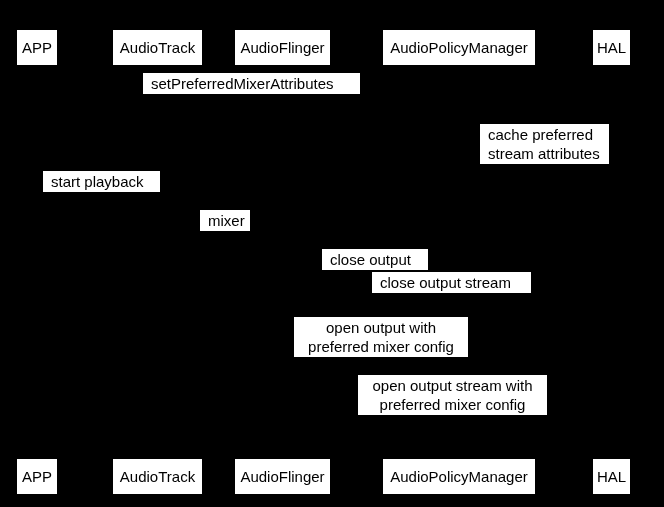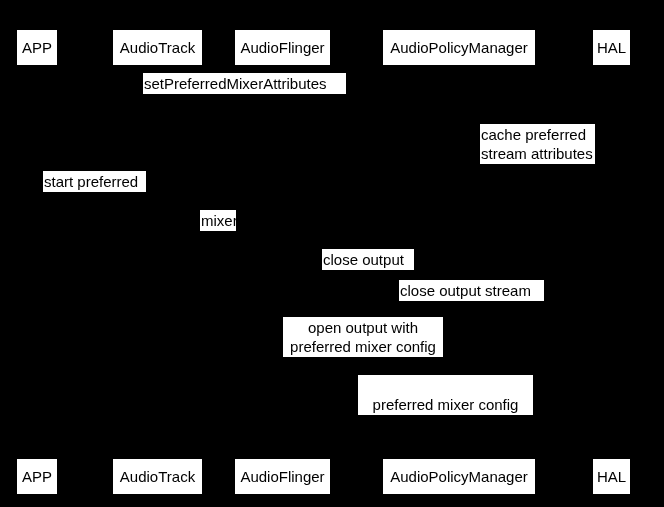--- a/index.html
+++ b/index.html
@@ -59,21 +59,21 @@
     border-left: none;
     background: transparent;
   }
   
   .msg-label {
     position: absolute;
     background: #ffffff;
     color: #000000;
     font-size: 15px;
     line-height: 19px;
-    padding: 1px 1px;
+    padding: 1px 8px;
     white-space: pre;
     box-sizing: content-box;
   }
   .msg-label.center { text-align: center; }
   .msg-label.left   { text-align: left; }
 </style>
 </head>
 <body>
 
 <div id="diagram">
@@ -99,35 +99,35 @@
   <div class="arrow-line" style="left:35px; top:96px; width:415px;"></div>
   <div class="arrow-head right" style="left:450px; top:92px;"></div>
   <div class="msg-label left" style="left:143px; top:73px; width:201px;">setPreferredMixerAttributes</div>
 
   <div class="self-loop" style="left:457px; top:116px; width:18px; height:42px;"></div>
   <div class="arrow-head left" style="left:457px; top:154px;"></div>
   <div class="msg-label left" style="left:480px; top:124px; width:113px;"><span>cache preferred</span><br><span>stream attributes</span></div>
 
   <div class="arrow-line" style="left:35px; top:194px; width:113px;"></div>
   <div class="arrow-head right" style="left:148px; top:190px;"></div>
-  <div class="msg-label left" style="left:43px; top:171px; width:101px;">start preferred</div>
+  <div class="msg-label left" style="left:43px; top:171px; width:101px;">start playback</div>
 
   <div class="arrow-line" style="left:155px; top:233px; width:118px;"></div>
   <div class="arrow-head right" style="left:273px; top:229px;"></div>
   <div class="msg-label left" style="left:200px; top:210px; width:34px;">mixer</div>
 
   <div class="arrow-line" style="left:280px; top:272px; width:170px;"></div>
   <div class="arrow-head right" style="left:450px; top:268px;"></div>
   <div class="msg-label left" style="left:322px; top:249px; width:90px;">close output</div>
 
   <div class="arrow-line" style="left:457px; top:311px; width:145px;"></div>
   <div class="arrow-head right" style="left:602px; top:307px;"></div>
-  <div class="msg-label left" style="left:372px; top:280px; width:143px;margin-left:27px;">close output stream</div>
+  <div class="msg-label left" style="left:372px; top:272px; width:143px;">close output stream</div>
 
   <div class="arrow-line" style="left:280px; top:360px; width:170px;"></div>
   <div class="arrow-head right" style="left:450px; top:356px;"></div>
-  <div class="msg-label center" style="left:283px; top:317px; width:158px;"><span>open output with</span><br><span>preferred mixer config</span></div>
+  <div class="msg-label center" style="left:294px; top:317px; width:158px;"><span>open output with</span><br><span>preferred mixer config</span></div>
 
   <div class="arrow-line" style="left:457px; top:418px; width:145px;"></div>
   <div class="arrow-head right" style="left:602px; top:414px;"></div>
-  <div class="msg-label center" style="left:358px; top:375px; width:173px;"><br><span>preferred mixer config</span></div>
+  <div class="msg-label center" style="left:358px; top:375px; width:173px;"><span>open output stream with</span><br><span>preferred mixer config</span></div>
 
 </div>
 
 </body></html>

